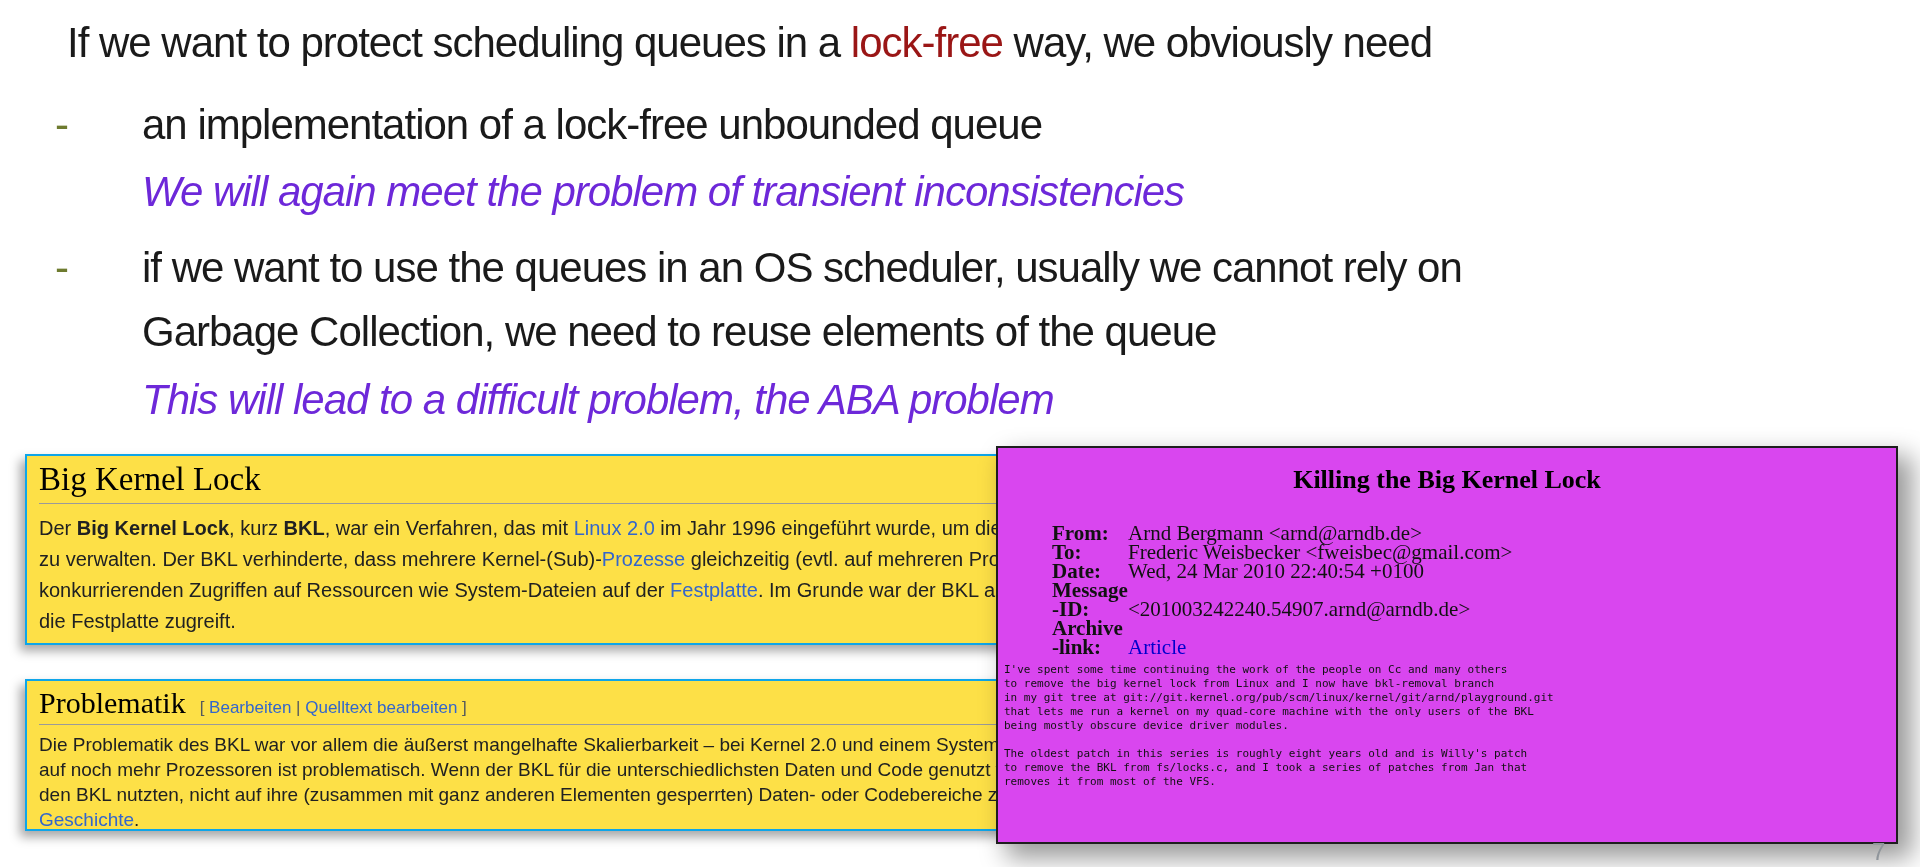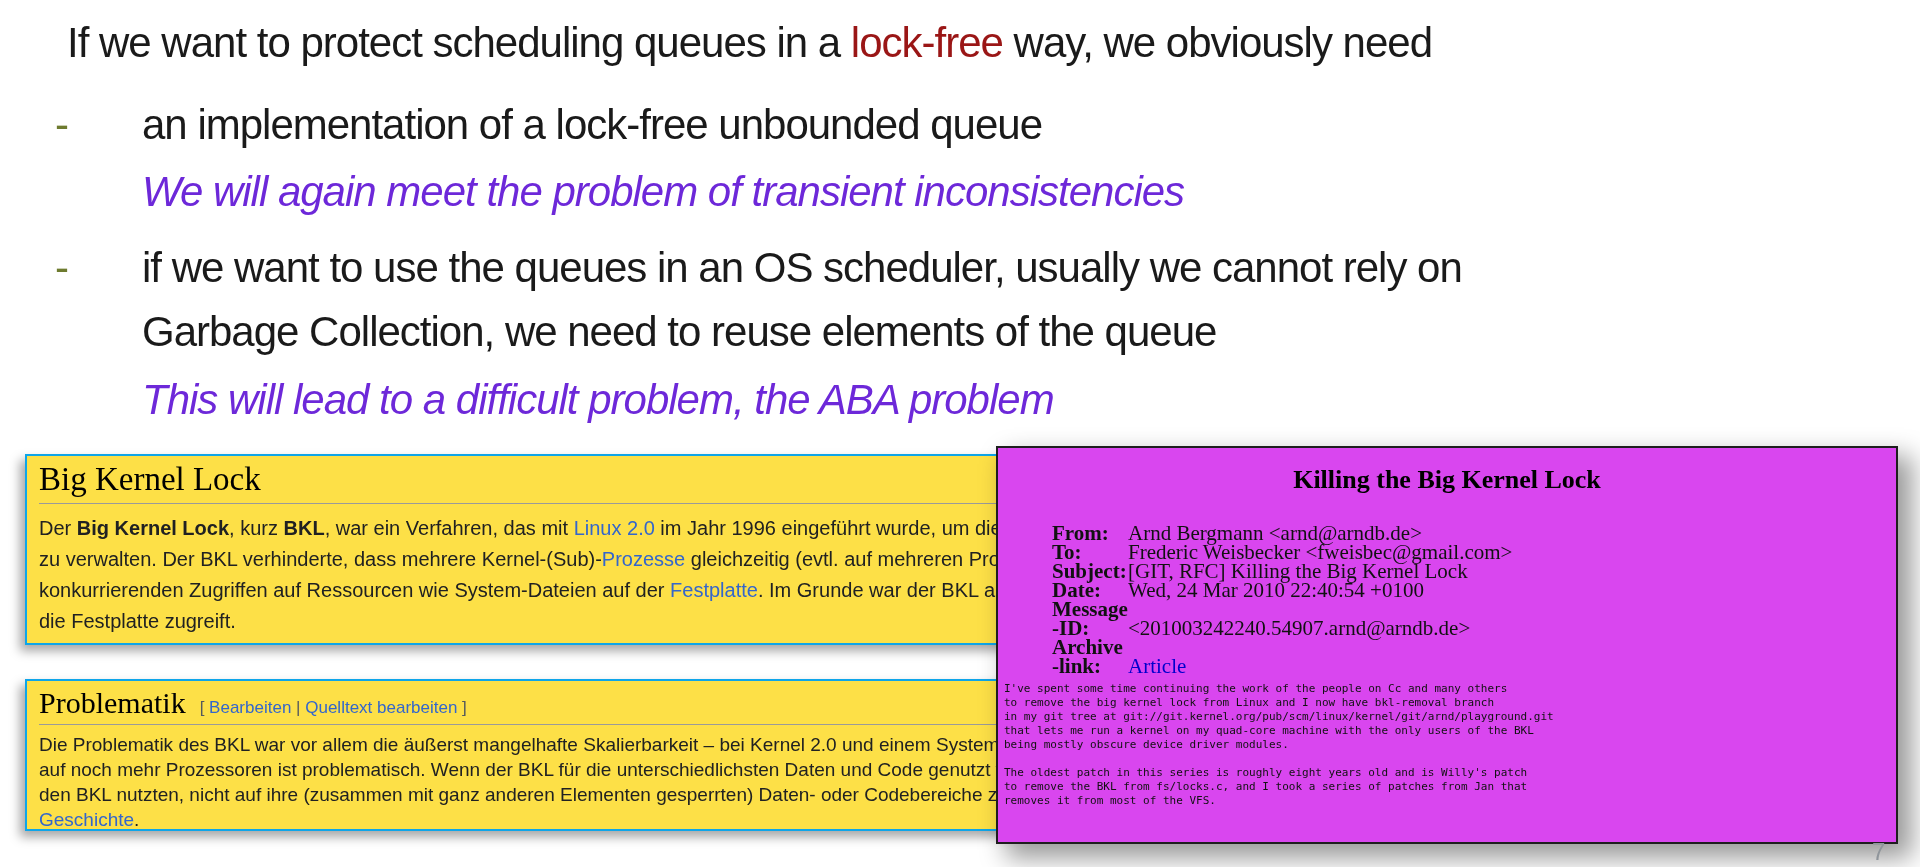--- a/index.html
+++ b/index.html
@@ -107,24 +107,20 @@
   <div class="email-headers">
       <div class="erow">
         <div class="elabel">From:</div>
         <div class="evalue">Arnd Bergmann &lt;arnd@arndb.de&gt;</div>
       </div>
       <div class="erow">
         <div class="elabel">To:</div>
         <div class="evalue">Frederic Weisbecker &lt;fweisbec@gmail.com&gt;</div>
       </div>
       <div class="erow">
-        <div class="elabel">Subject:</div>
-        <div class="evalue">[GIT, RFC] Killing the Big Kernel Lock</div>
-      </div>
-      <div class="erow">
         <div class="elabel">Date:</div>
         <div class="evalue">Wed, 24 Mar 2010 22:40:54 +0100</div>
       </div>
       <div class="erow">
         <div class="elabel">Message-ID:</div>
         <div class="evalue">&lt;201003242240.54907.arnd@arndb.de&gt;</div>
       </div>
       <div class="erow">
         <div class="elabel">Archive-link:</div>
         <div class="evalue"><span class="elink">Article</span></div>

